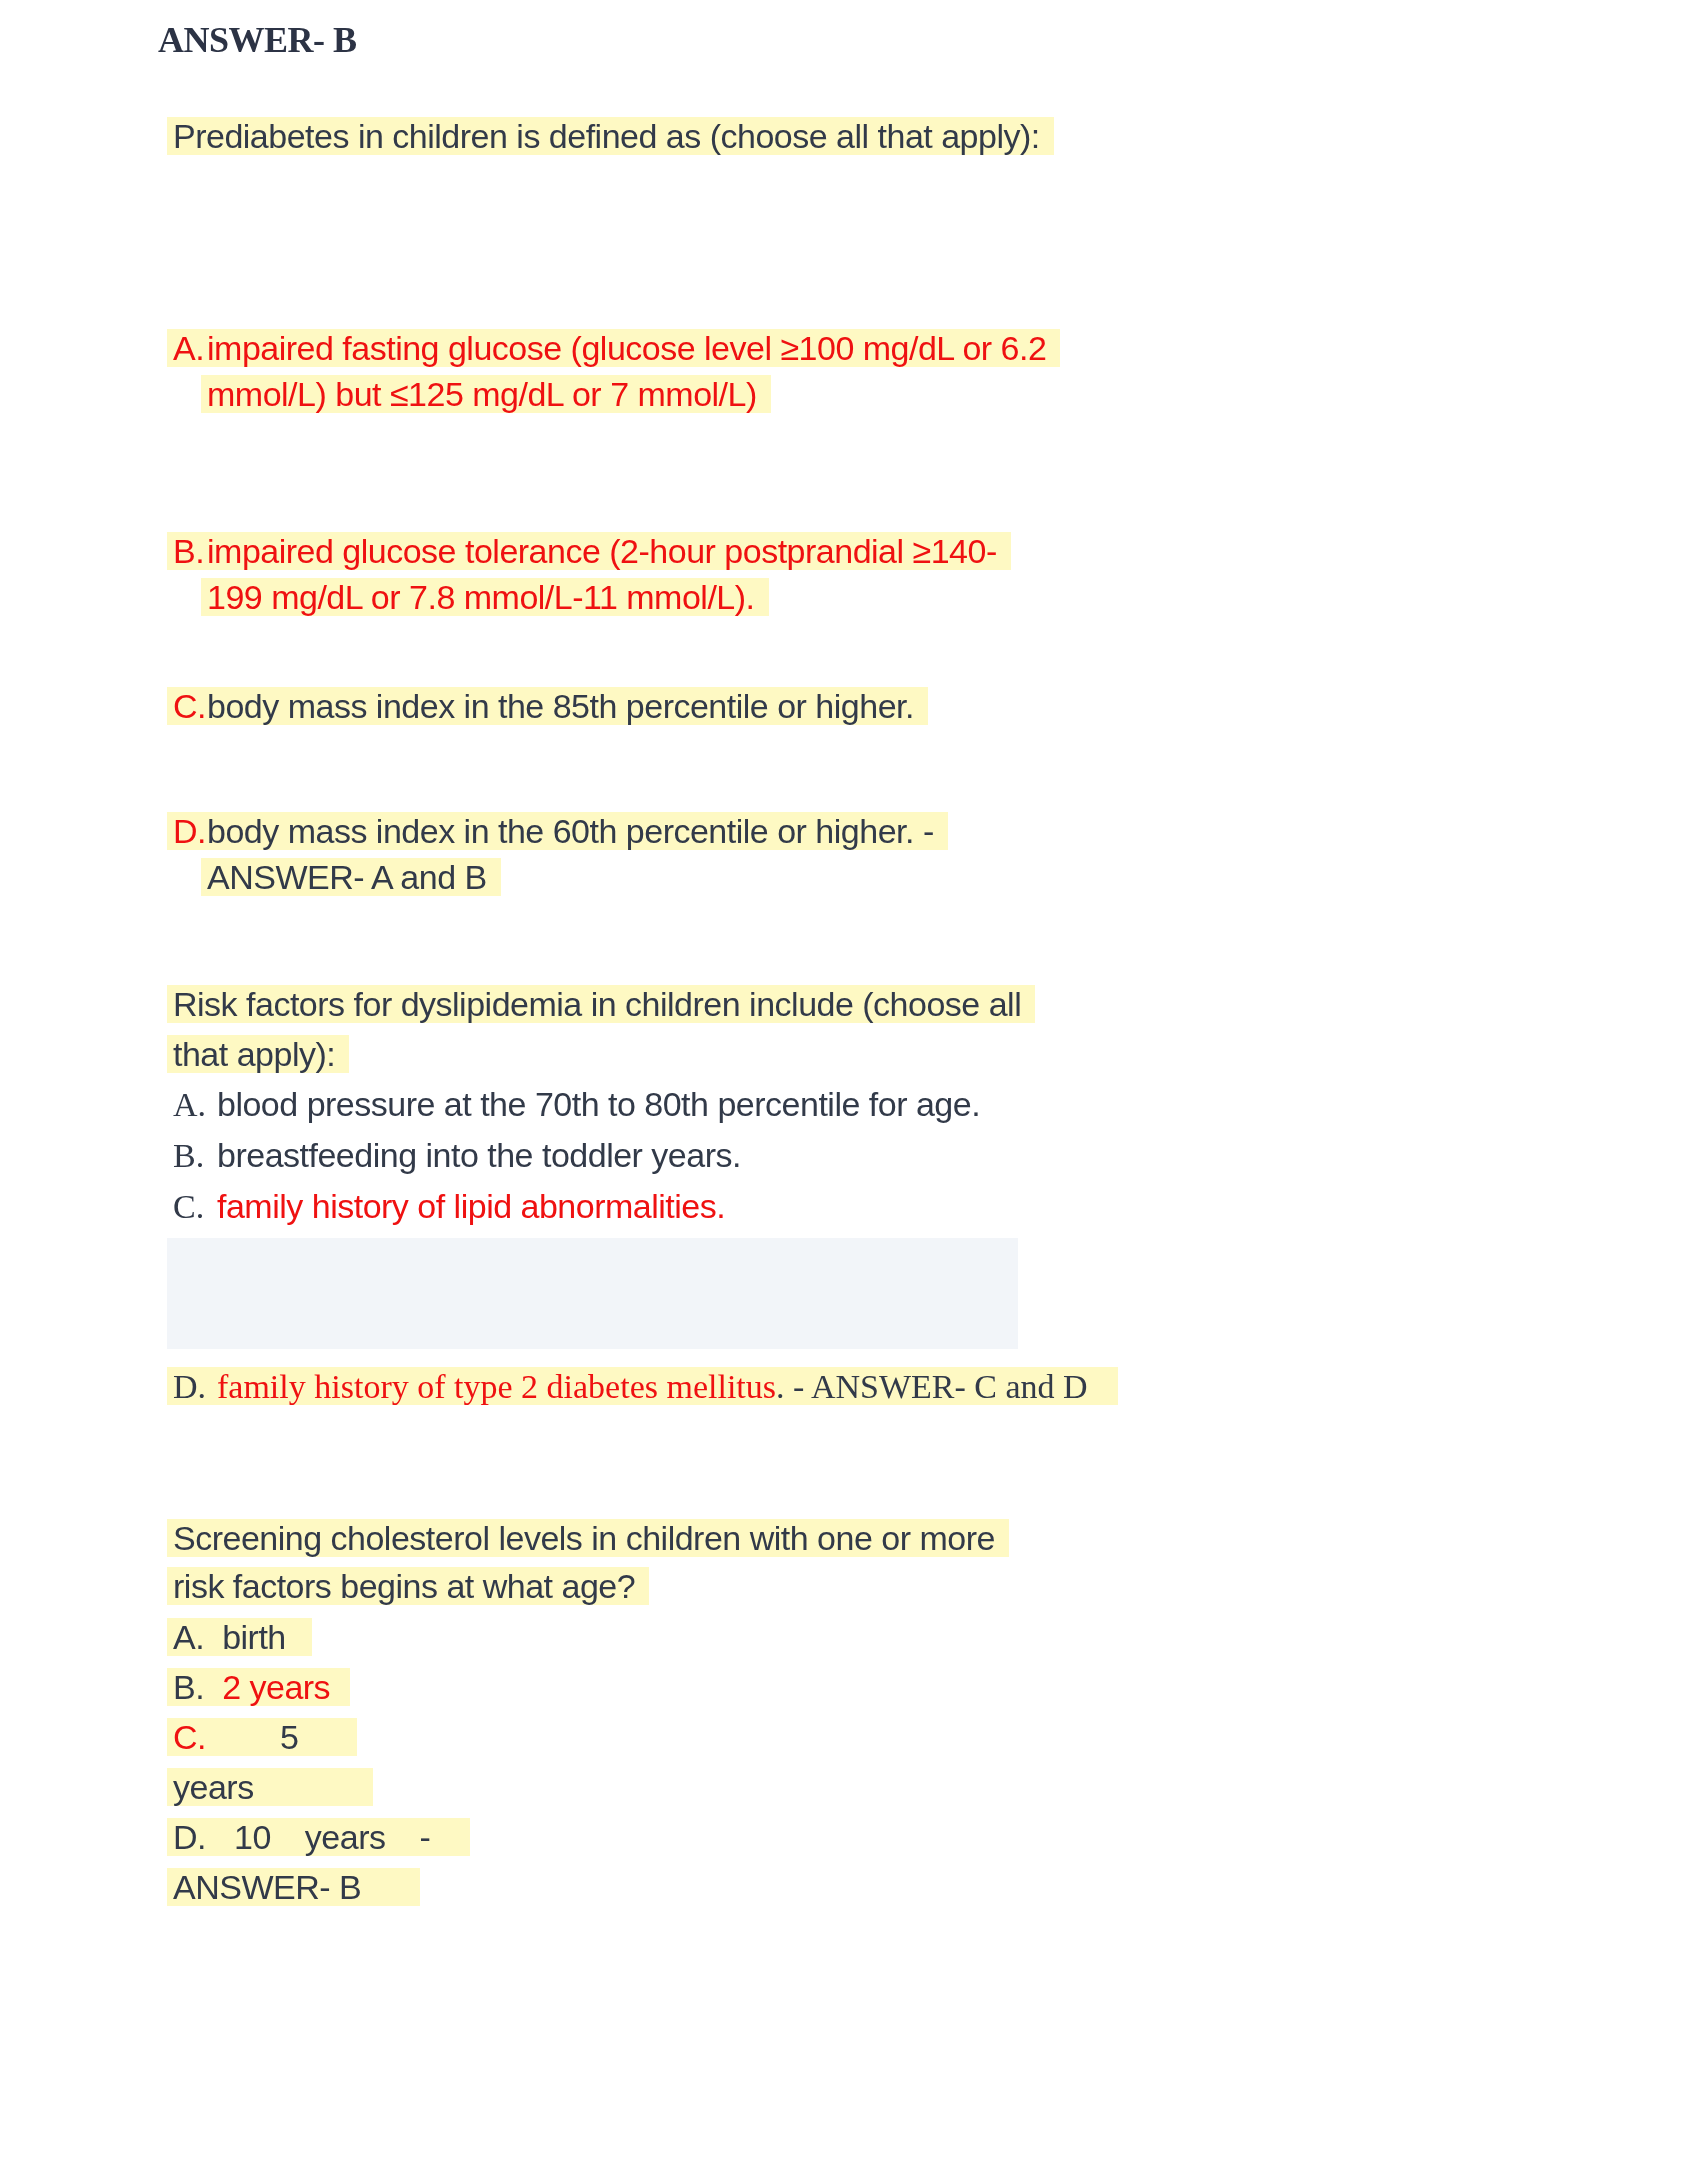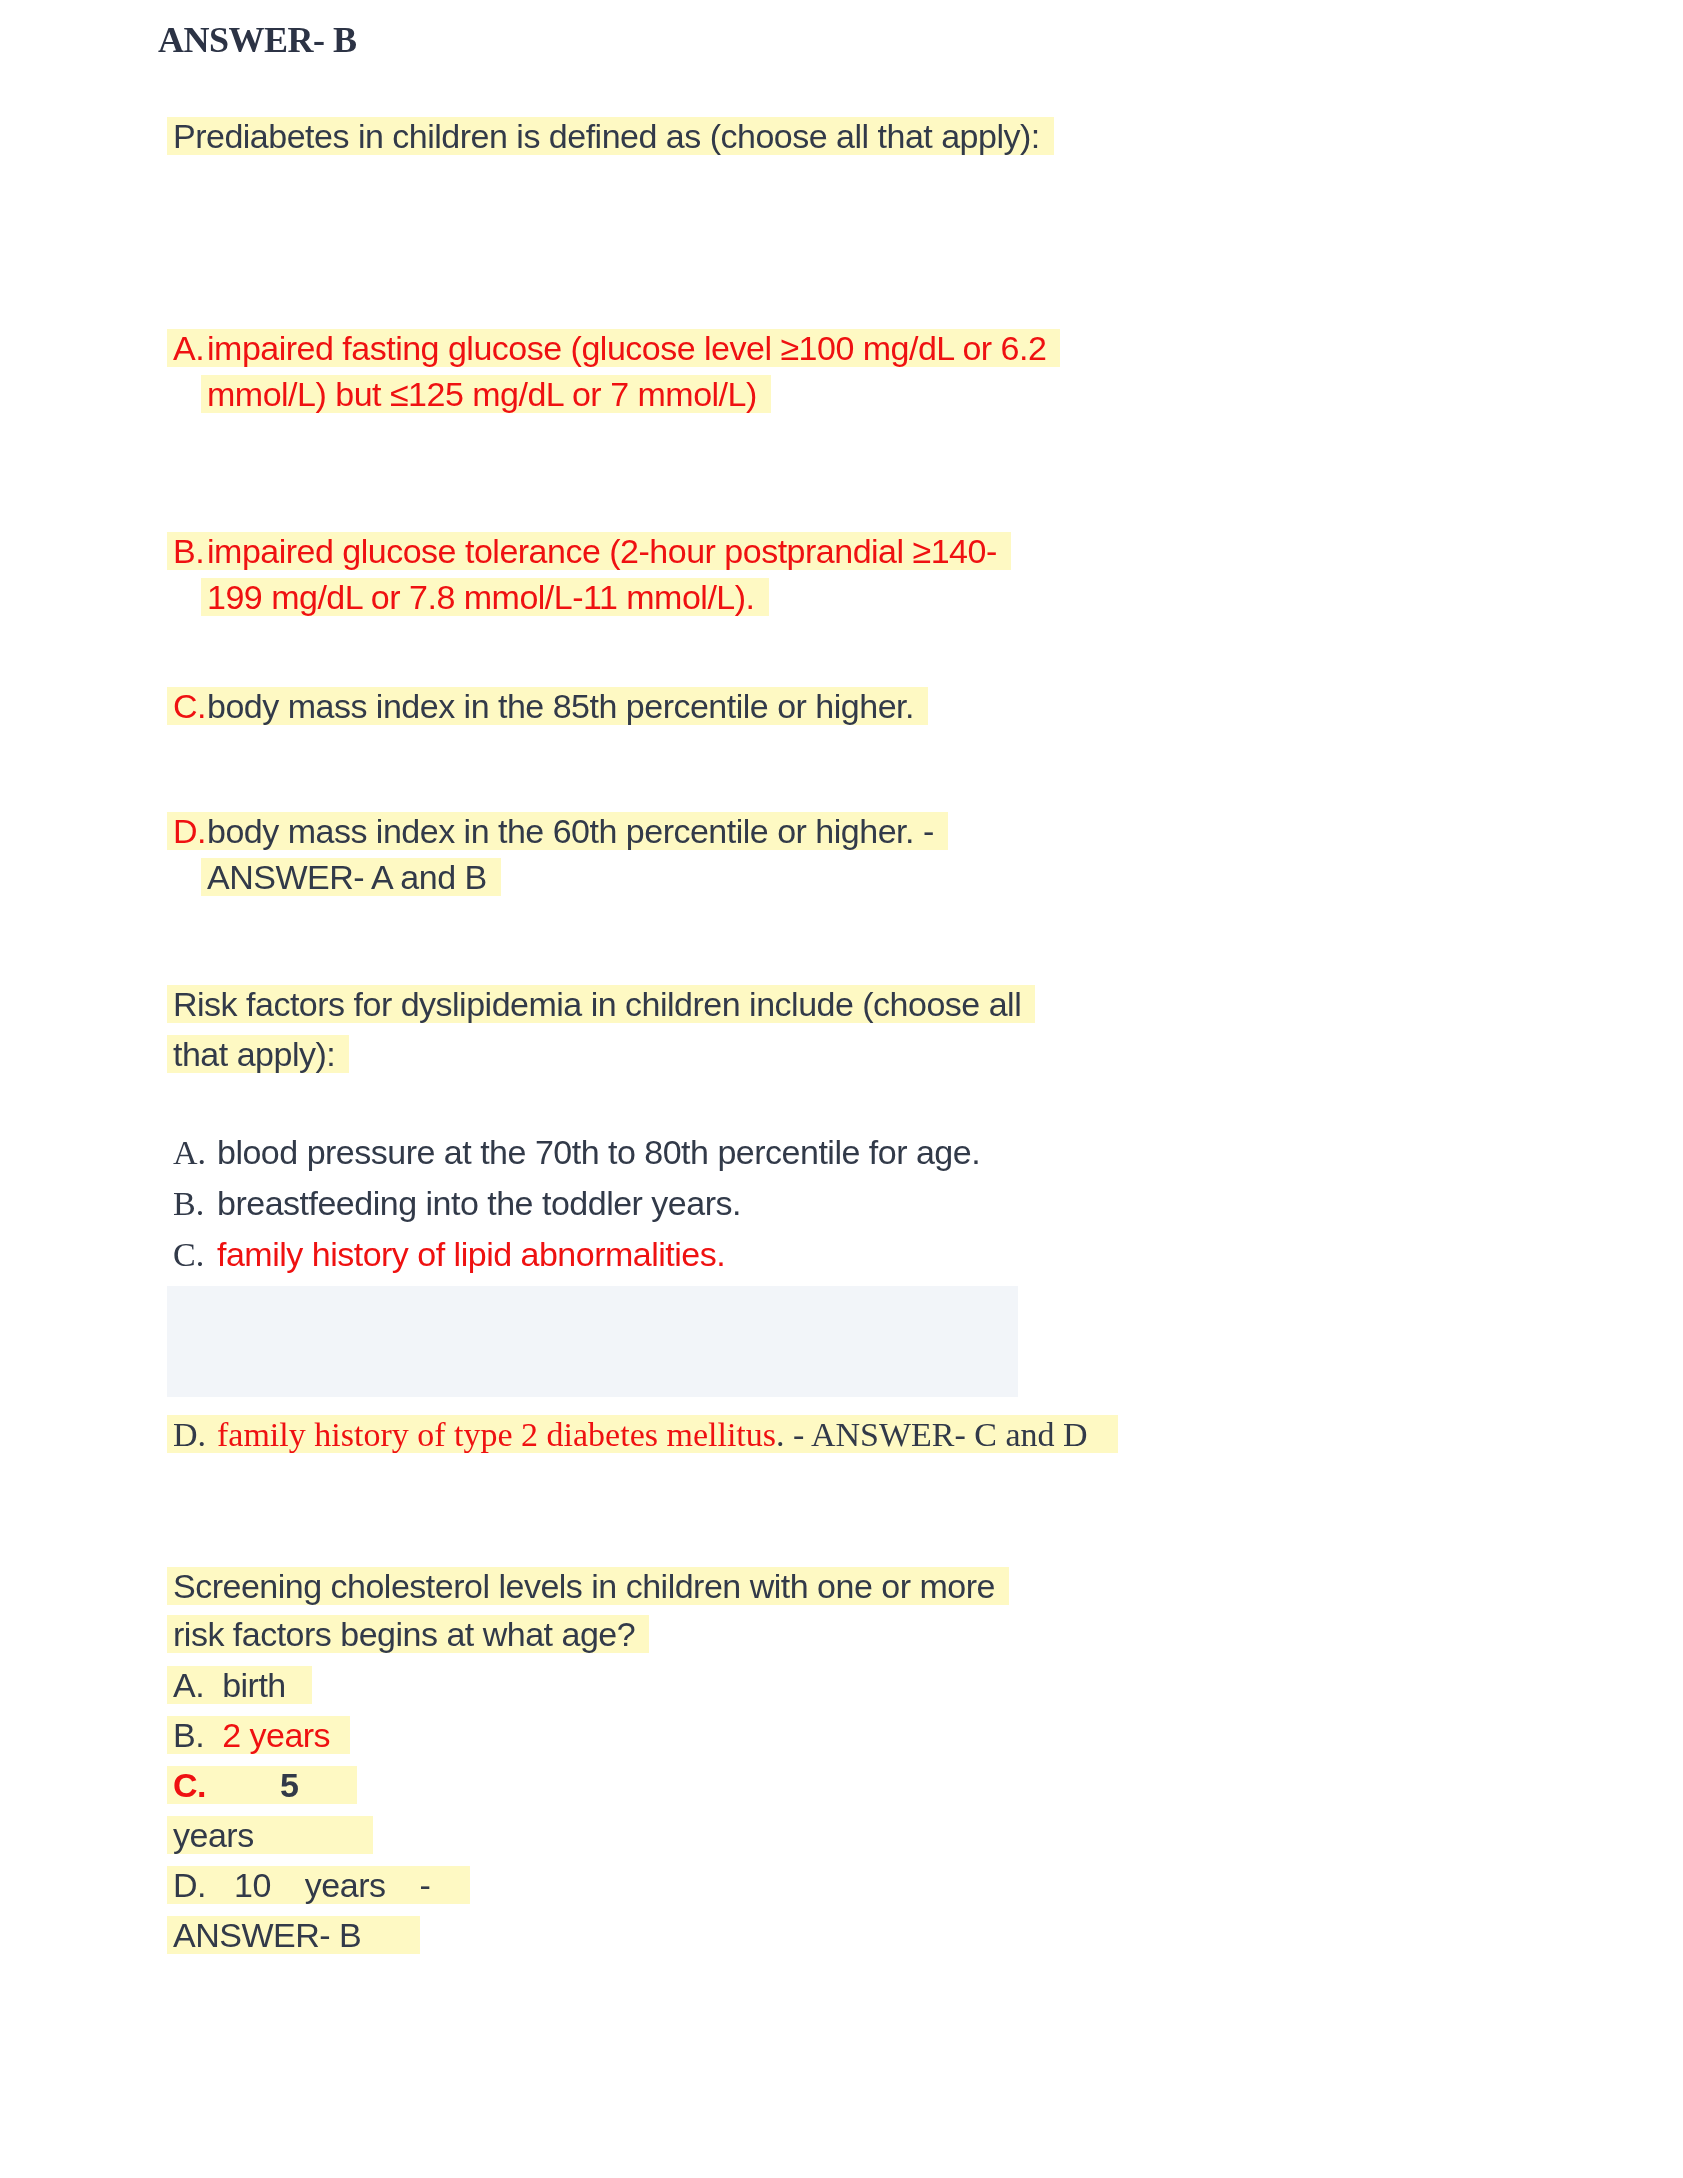--- a/index.html
+++ b/index.html
@@ -36,34 +36,34 @@
 
   .sp { display:inline-block; height:2px; }
   .sp18 { width:18px; } .sp28 { width:28px; } .sp34 { width:34px; } .sp75 { width:74px; }
 
   .mt-q1q  { margin-top:51px; }
   .mt-q1a  { margin-top:166px; }
   .mt-q1b  { margin-top:111px; }
   .mt-q1c  { margin-top:63px; }
   .mt-q1d  { margin-top:79px; }
   .mt-q2q  { margin-top:79px; }
-  .mt-q2o  { margin-top:48px; }
+  .mt-q2o  { }
   .mt-blk  { margin-top:6px; }
   .mt-q2d  { margin-top:12px; }
   .mt-q3q  { margin-top:102px; }
   .mt-q3o  { margin-top:2px; }
 
   .empty-block { background:#f2f5f9; width:851px; height:111px; margin-left:-6px; }
 
   .q2d-line { font-size:34px; }
   .q2d-line .bg { padding-right:30px; }
 
   .ext-a   { padding-right:26px; }
   .ext-b   { padding-right:20px;text-align:right; }
-  .ext-c   { padding-right:59px;font-weight:bold; }
+  .ext-c   { padding-right:59px; }
   .ext-yr  { padding-right:119px; }
   .ext-d   { padding-right:40px; }
   .ext-ans { padding-right:59px; }
 </style>
 </head>
 <body>
 
 <div class="page">
 
   <div class="doc-title">ANSWER- B</div>

